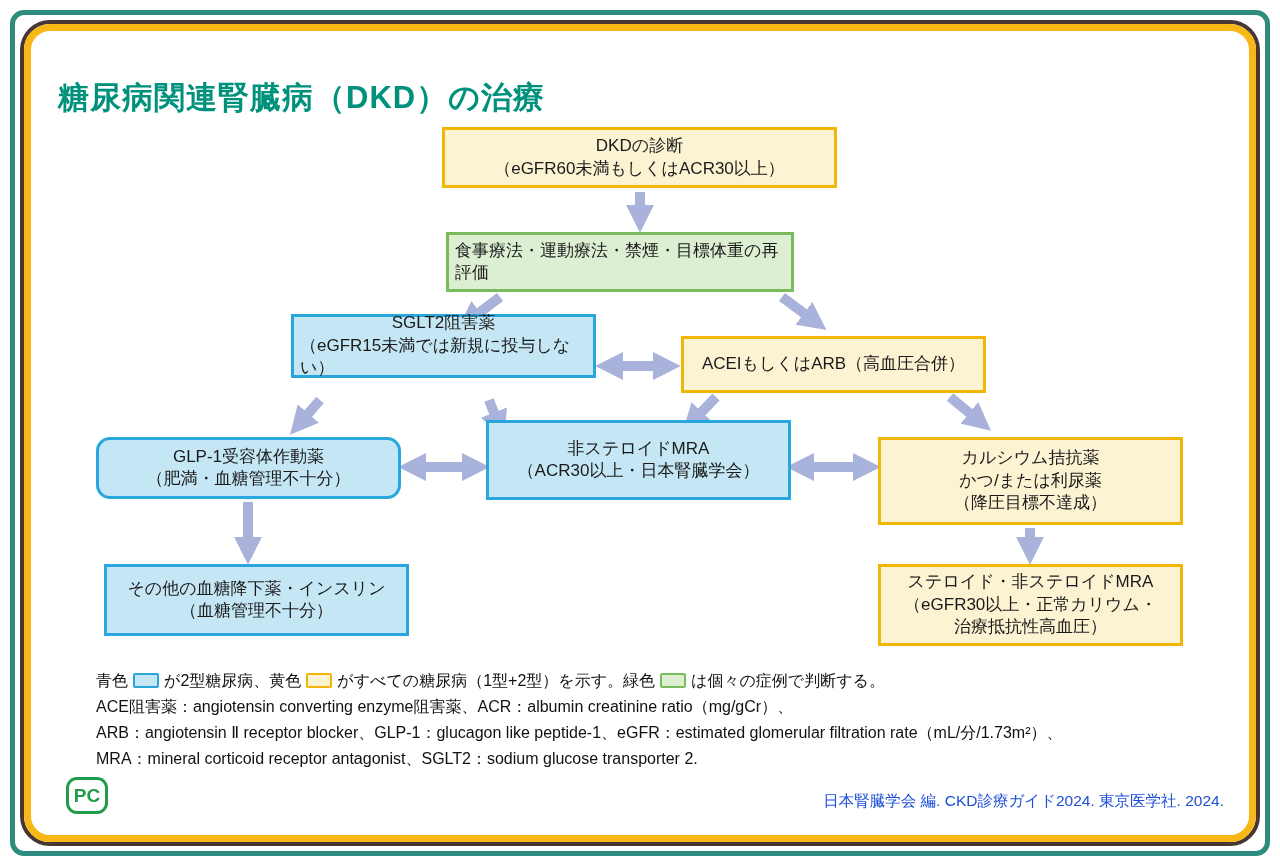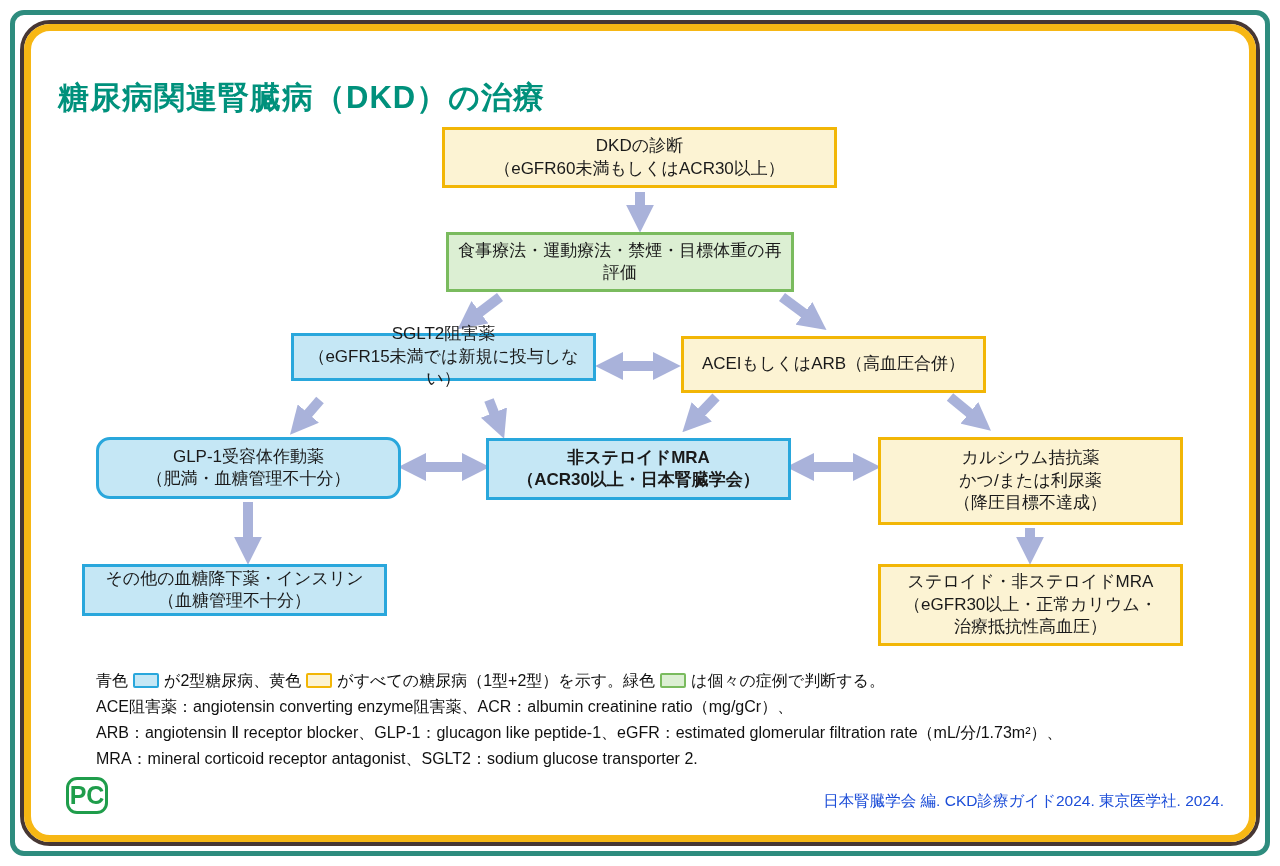--- a/index.html
+++ b/index.html
@@ -6,37 +6,37 @@
   .page{position:relative;width:1280px;height:866px;background:#fff;overflow:hidden;}
 
   
   .frame-teal{position:absolute;inset:10px;border:5px solid var(--frame-teal,#2E8C7E);border-radius:14px;pointer-events:none;}
   .frame-dark{position:absolute;inset:20px;border:4px solid var(--frame-dark,#473734);border-radius:30px;pointer-events:none;}
   .frame-yellow{position:absolute;inset:24px;border:7px solid var(--frame-yellow,#F7B714);border-radius:26px;pointer-events:none;}
 
   .title{position:absolute;left:58px;top:56px;font-size:31px;font-weight:bold;color:var(--title,#00917C);letter-spacing:1px;z-index:3;}
 
   .node{position:absolute;display:flex;flex-direction:column;justify-content:center;align-items:center;
-        text-align:center;font-size:17px;line-height:1.32;color:#1a1a1a;z-index:2;box-sizing:border-box;padding:2px 6px;}
+        text-align:left;font-size:17px;line-height:1.32;color:#1a1a1a;z-index:2;box-sizing:border-box;padding:2px 6px;}
   .node.blue{background:var(--blue-fill,#C5E7F5);border:3px solid var(--blue-border,#29A7DC);}
   .node.yellow{background:var(--yellow-fill,#FCF3D3);border:3px solid var(--yellow-border,#F2B606);}
   .node.green{background:var(--green-fill,#DCEFD3);border:3px solid var(--green-border,#7ABB5E);}
 
   .arrows{position:absolute;left:0;top:0;z-index:1;pointer-events:none;}
   .arrows line{stroke:var(--arrow,#A9B2DA);stroke-width:10;}
   .arrows marker path{fill:var(--arrow,#A9B2DA);}
 
   .notes{position:absolute;left:96px;top:668px;font-size:16px;line-height:26px;color:#111;z-index:2;}
   .swatch{display:inline-block;width:26px;height:15px;border-radius:2px;margin:0 5px;vertical-align:-2px;box-sizing:border-box;}
   .swatch.blue{background:var(--blue-fill,#C5E7F5);border:2px solid var(--blue-border,#29A7DC);}
   .swatch.yellow{background:var(--yellow-fill,#FCF3D3);border:2px solid var(--yellow-border,#F2B606);}
   .swatch.green{background:var(--green-fill,#DCEFD3);border:2px solid var(--green-border,#7ABB5E);}
 
   .logo{position:absolute;left:66px;top:777px;width:42px;height:37px;border:3px solid #1f9d4b;border-radius:11px;
-        color:#1f9d4b;font-weight:bold;font-size:25px;display:flex;align-items:center;justify-content:center;z-index:2;box-sizing:border-box;}
+        color:#1f9d4b;font-weight:bold;font-size:19px;display:flex;align-items:center;justify-content:center;z-index:2;box-sizing:border-box;}
   .citation{position:absolute;right:56px;top:791px;font-size:15.5px;color:#1d4ed8;z-index:2;}
 </style>
 </head>
 <body>
 
 <div class="page">
 
   <div class="frame-teal"></div>
   <div class="frame-dark"></div>
   <div class="frame-yellow"></div>
@@ -65,46 +65,46 @@
 
   <div class="node yellow" style="left:442px;top:127px;width:395px;height:61px;">
     <div>DKDの診断</div>
     <div>（eGFR60未満もしくはACR30以上）</div>
   </div>
 
   <div class="node green" style="left:446px;top:232px;width:348px;height:60px;">
     <div>食事療法・運動療法・禁煙・目標体重の再評価</div>
   </div>
 
-  <div class="node blue" style="left:291px;top:333px;width:305px;height:48px;">
+  <div class="node blue" style="left:291px;top:314px;width:305px;height:64px;">
     <div>SGLT2阻害薬</div>
     <div>（eGFR15未満では新規に投与しない）</div>
   </div>
 
   <div class="node yellow" style="left:681px;top:336px;width:305px;height:57px;">
     <div>ACEIもしくはARB（高血圧合併）</div>
   </div>
 
   <div class="node blue" style="left:96px;top:437px;width:305px;height:62px;border-radius:14px;">
     <div>GLP-1受容体作動薬</div>
     <div>（肥満・血糖管理不十分）</div>
   </div>
 
-  <div class="node blue" style="left:486px;top:438px;width:305px;height:62px;font-weight:bold;">
+  <div class="node blue" style="left:486px;top:420px;width:305px;height:80px;">
     <div>非ステロイドMRA</div>
     <div>（ACR30以上・日本腎臓学会）</div>
   </div>
 
   <div class="node yellow" style="left:878px;top:437px;width:305px;height:88px;">
     <div>カルシウム拮抗薬</div>
     <div>かつ/または利尿薬</div>
     <div>（降圧目標不達成）</div>
   </div>
 
-  <div class="node blue" style="left:82px;top:564px;width:305px;height:52px;">
+  <div class="node blue" style="left:104px;top:564px;width:305px;height:72px;">
     <div>その他の血糖降下薬・インスリン</div>
     <div>（血糖管理不十分）</div>
   </div>
 
   <div class="node yellow" style="left:878px;top:564px;width:305px;height:82px;">
     <div>ステロイド・非ステロイドMRA</div>
     <div>（eGFR30以上・正常カリウム・</div>
     <div>治療抵抗性高血圧）</div>
   </div>
 

